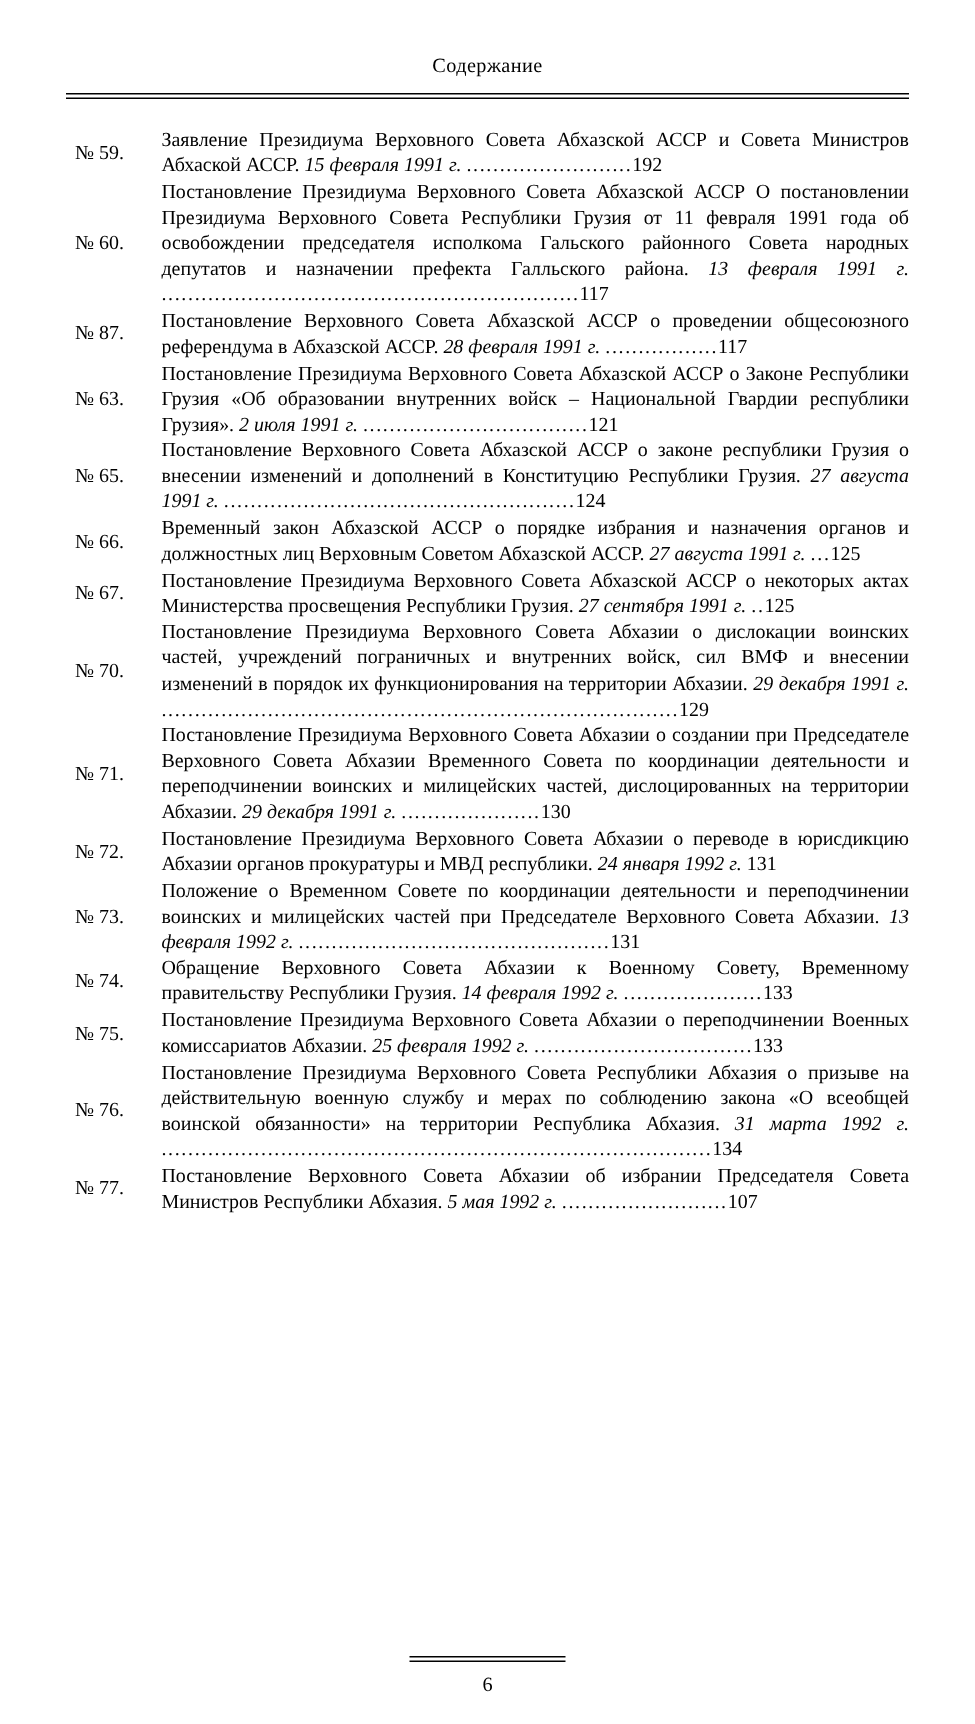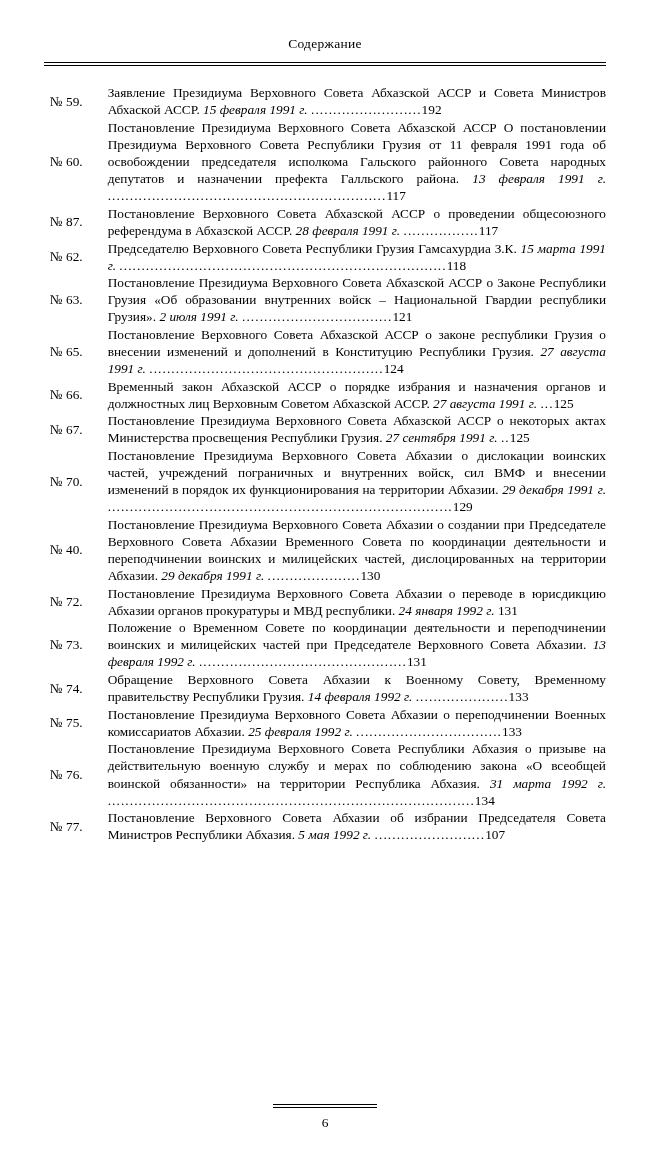--- a/index.html
+++ b/index.html
@@ -104,24 +104,20 @@
     <div class="entry">
       <span class="num">№ 60.</span>
       <span class="body"><span>Постановление Президиума Верховного Совета Абхазской АССР О постановлении Президиума Верховного Совета Республики Грузия от 11 февраля 1991 года об освобождении председателя исполкома Гальского районного Совета народных депутатов и назначении префекта Галльского района.</span> <span class="ital">13 февраля 1991 г.</span> <span class="dots">...............................................................</span><span class="pg">117</span></span>
     </div>
 
     <div class="entry">
       <span class="num">№ 87.</span>
       <span class="body"><span>Постановление Верховного Совета Абхазской АССР о проведении общесоюзного референдума в Абхазской АССР.</span> <span class="ital">28 февраля 1991 г.</span> <span class="dots">.................</span><span class="pg">117</span></span>
     </div>
 
-    <div class="entry">
-      <span class="num">№ 62.</span>
-      <span class="body"><span>Председателю Верховного Совета Республики Грузия Гамсахурдиа З.К.</span> <span class="ital">15 марта 1991 г.</span> <span class="dots">..........................................................................</span><span class="pg">118</span></span>
-    </div>
 
     <div class="entry">
       <span class="num">№ 63.</span>
       <span class="body"><span>Постановление Президиума Верховного Совета Абхазской АССР о Законе Республики Грузия «Об образовании внутренних войск – Национальной Гвардии республики Грузия».</span> <span class="ital">2 июля 1991 г.</span> <span class="dots">..................................</span><span class="pg">121</span></span>
     </div>
 
 
     <div class="entry">
       <span class="num">№ 65.</span>
       <span class="body"><span>Постановление Верховного Совета Абхазской АССР о законе республики Грузия о внесении изменений и дополнений в Конституцию Республики Грузия.</span> <span class="ital">27 августа 1991 г.</span> <span class="dots">.....................................................</span><span class="pg">124</span></span>
@@ -138,21 +134,21 @@
     </div>
 
 
 
     <div class="entry">
       <span class="num">№ 70.</span>
       <span class="body"><span>Постановление Президиума Верховного Совета Абхазии о дислокации воинских частей, учреждений пограничных и внутренних войск, сил ВМФ и внесении изменений в порядок их функционирования на территории Абхазии.</span> <span class="ital">29 декабря 1991 г.</span> <span class="dots">..............................................................................</span><span class="pg">129</span></span>
     </div>
 
     <div class="entry">
-      <span class="num">№ 40.</span>
+      <span class="num">№ 71.</span>
       <span class="body"><span>Постановление Президиума Верховного Совета Абхазии о создании при Председателе Верховного Совета Абхазии Временного Совета по координации деятельности и переподчинении воинских и милицейских частей, дислоцированных на территории Абхазии.</span> <span class="ital">29 декабря 1991 г.</span> <span class="dots">.....................</span><span class="pg">130</span></span>
     </div>
 
     <div class="entry">
       <span class="num">№ 72.</span>
       <span class="body"><span>Постановление Президиума Верховного Совета Абхазии о переводе в юрисдикцию Абхазии органов прокуратуры и МВД республики.</span> <span class="ital">24 января 1992 г.</span> <span class="pg">131</span></span>
     </div>
 
     <div class="entry">
       <span class="num">№ 73.</span>

